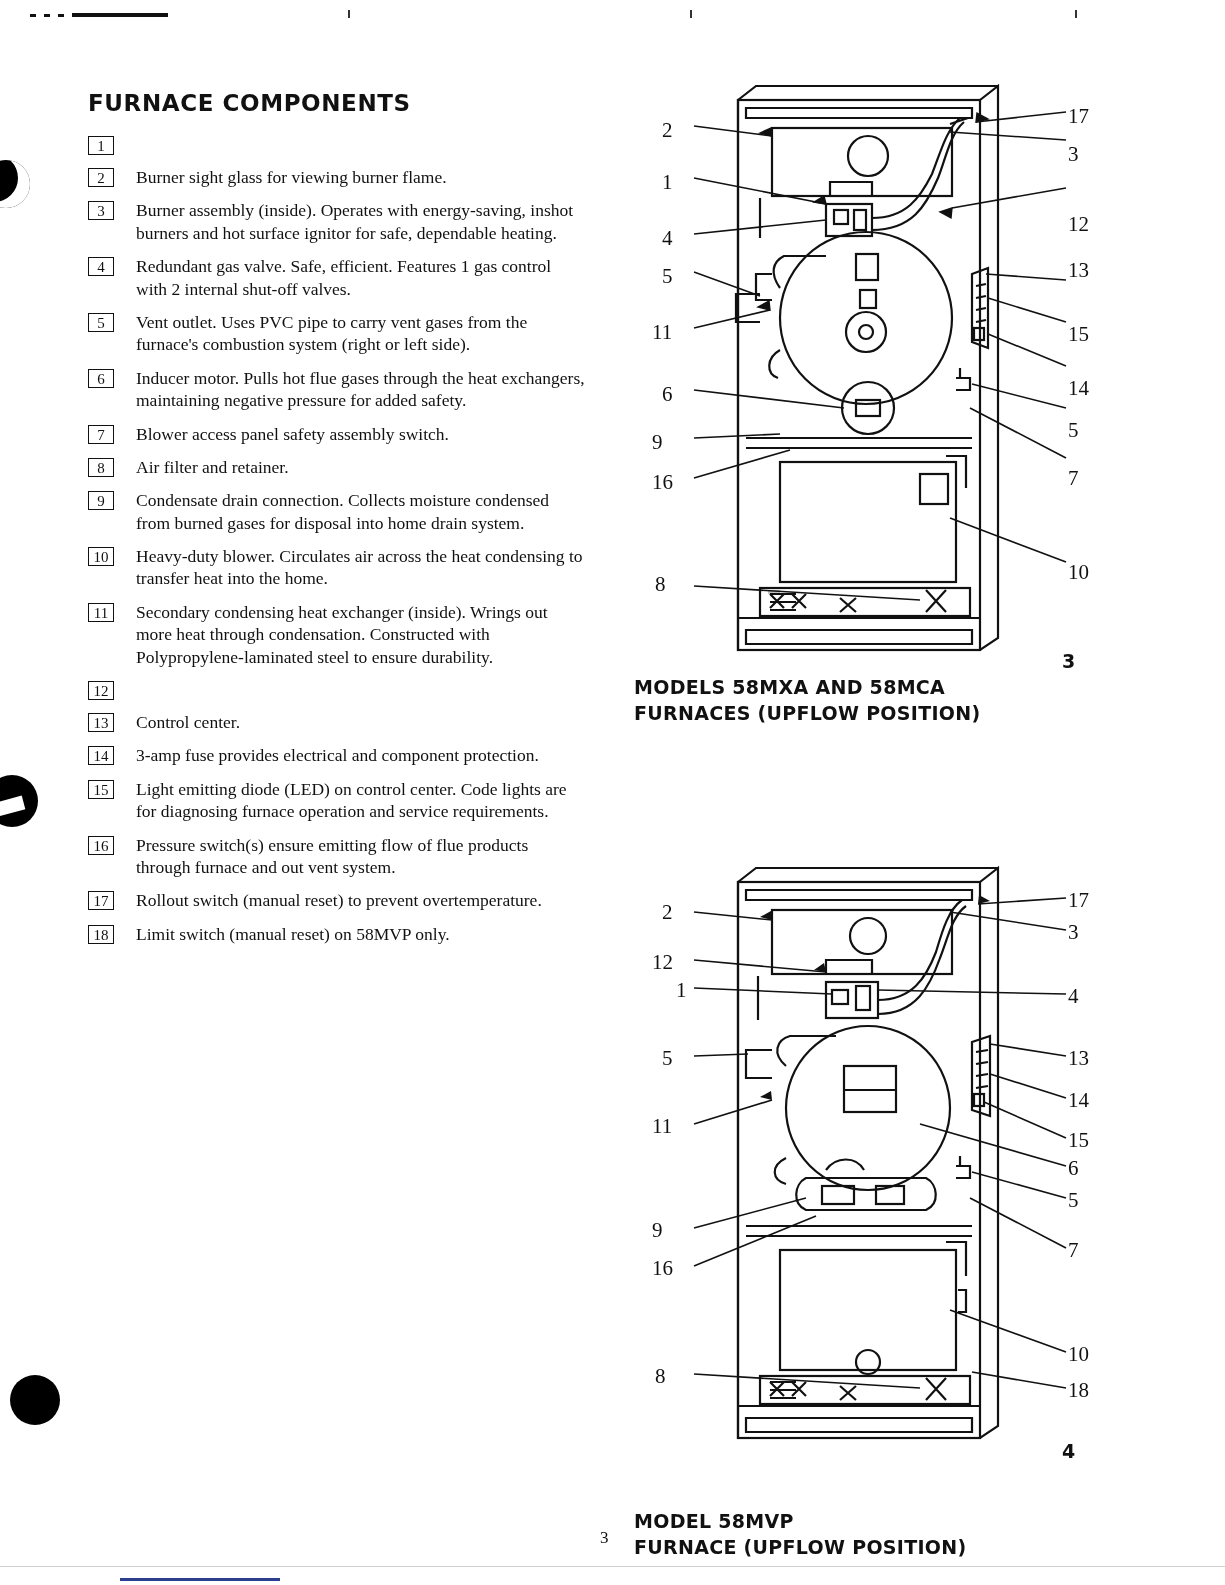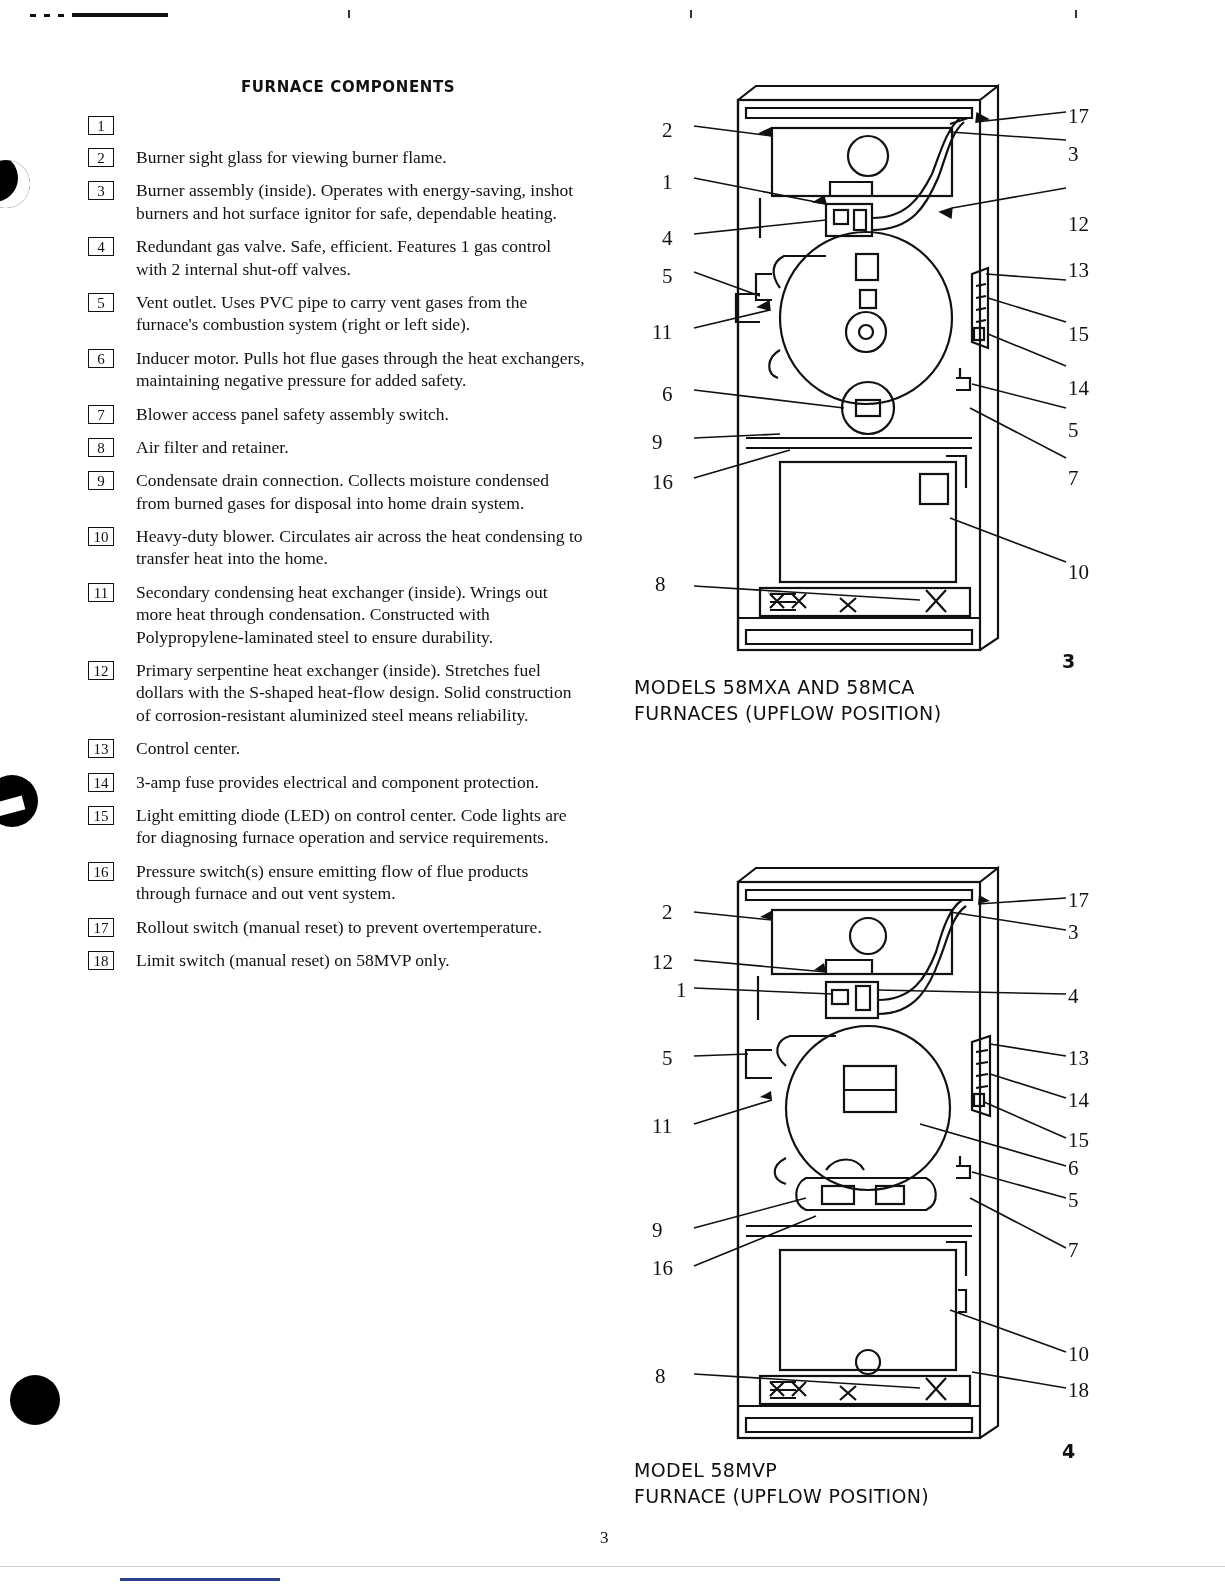--- a/index.html
+++ b/index.html
@@ -84,24 +84,23 @@
   
   .left-col {
     position: absolute;
     left: 88px;
     top: 78px;
     width: 520px;
   }
   .section-title {
     font-family: "DejaVu Sans", sans-serif;
     font-weight: bold;
-    font-size: 15px;
+    font-size: 23px;
     letter-spacing: .6px;
-    margin: 0 0 18px 0;
-    text-align: center;
+    margin: 12px 0 18px 0;
   }
   .comp-list {
     list-style: none;
     margin: 0;
     padding: 0;
   }
   .comp-item {
     display: flex;
     align-items: flex-start;
     margin-bottom: 11px;
@@ -128,27 +127,27 @@
   
   .fig {
     position: absolute;
   }
   .fig-1 { left: 620px; top: 78px; width: 520px; height: 620px; }
   .fig-2 { left: 620px; top: 860px; width: 520px; height: 620px; }
 
   .fig-caption {
     position: absolute;
     font-family: "DejaVu Sans", sans-serif;
-    font-weight: normal;
+    font-weight: bold;
     font-size: 19px;
     line-height: 1.35;
     letter-spacing: .3px;
   }
   .cap1 { left: 634px; top: 675px; }
-  .cap2 { left: 634px; top: 1458px; }
+  .cap2 { left: 634px; top: 1509px; }
 
   .fig-number {
     position: absolute;
     font-family: "DejaVu Sans", sans-serif;
     font-weight: bold;
     font-size: 19px;
   }
   .num1 { left: 1062px; top: 650px; }
   .num2 { left: 1062px; top: 1440px; }
 
@@ -225,21 +224,20 @@
     <li class="comp-item">
       <span class="comp-num">10</span>
       <span class="comp-text">Heavy-duty blower. Circulates air across the heat condensing to transfer heat into the home.</span>
     </li>
     <li class="comp-item">
       <span class="comp-num">11</span>
       <span class="comp-text">Secondary condensing heat exchanger (inside). Wrings out more heat through condensation. Constructed with Polypropylene-laminated steel to ensure durability.</span>
     </li>
     <li class="comp-item">
       <span class="comp-num">12</span>
-      <span class="comp-text">Primary serpentine heat exchanger (inside). Stretches fuel dollars with the S-shaped heat-flow design. Solid construction of corrosion-resistant aluminized steel means reliability.</span>
     </li>
     <li class="comp-item">
       <span class="comp-num">13</span>
       <span class="comp-text">Control center.</span>
     </li>
     <li class="comp-item">
       <span class="comp-num">14</span>
       <span class="comp-text">3-amp fuse provides electrical and component protection.</span>
     </li>
     <li class="comp-item">

